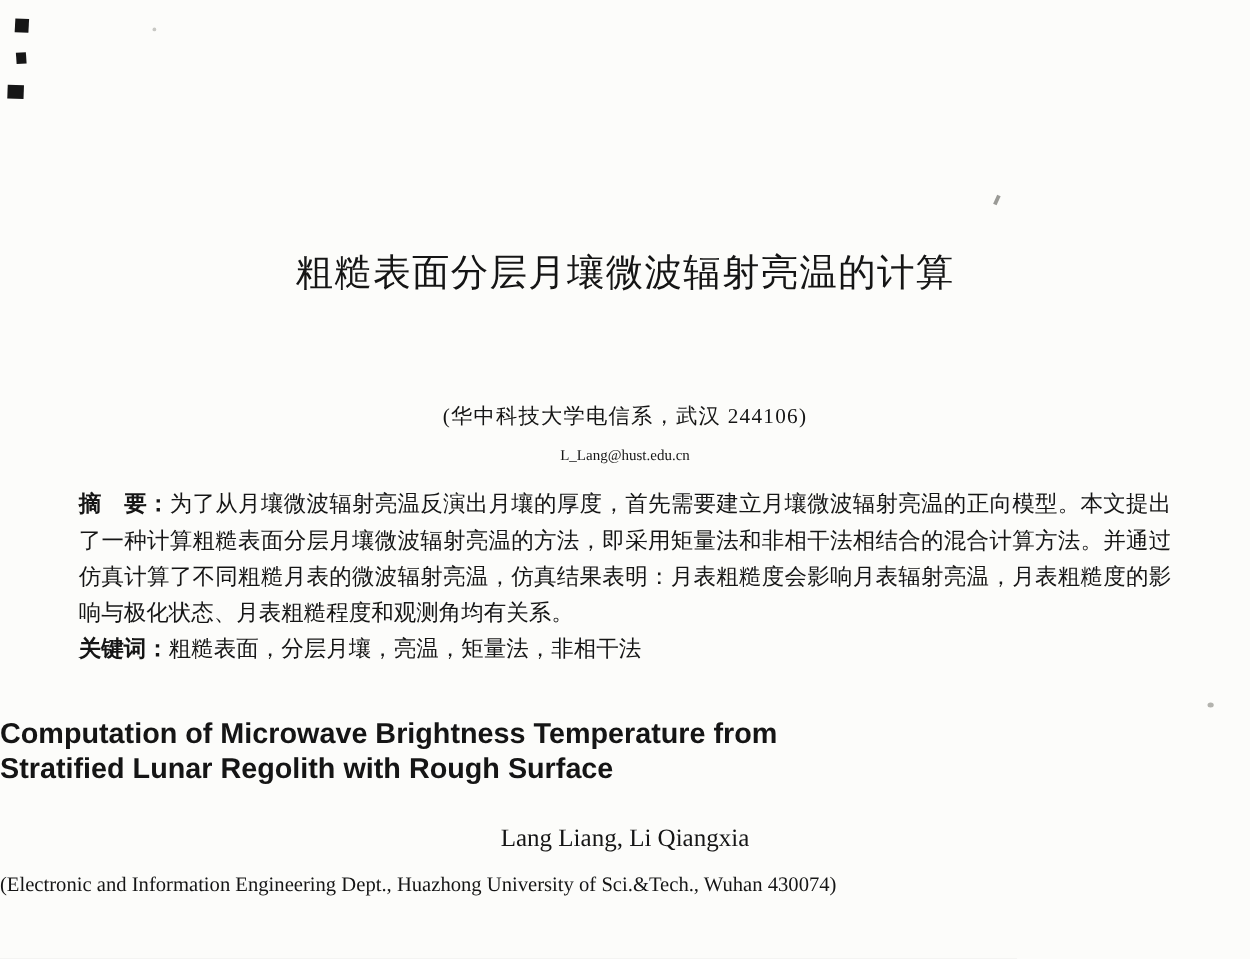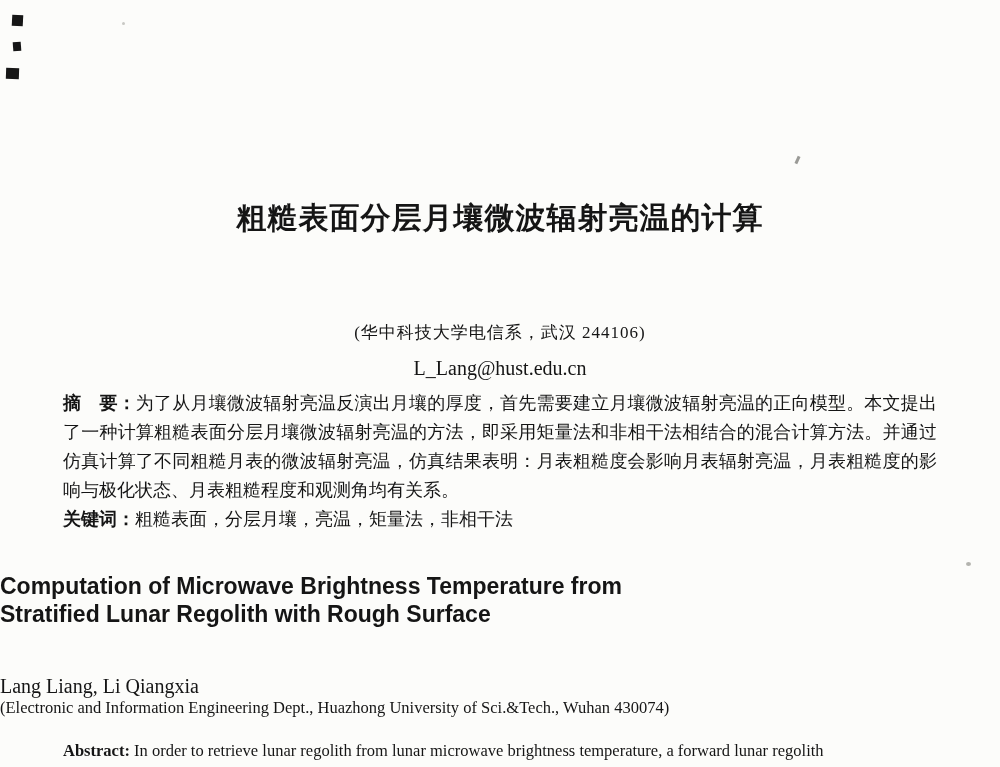--- a/index.html
+++ b/index.html
@@ -31,21 +31,21 @@
   .speck3 { left: 122px; top: 22px; width: 3px; height: 3px; background: #c8c8c4; border-radius: 50%; }
 
   .title-zh {
     position: absolute;
     top: 198px;
     left: 0;
     width: 100%;
     margin: 0;
     text-align: center;
     font-family: "Liberation Sans", sans-serif;
-    font-weight: bold;
+    font-weight: normal;
     font-size: 30px;
     letter-spacing: 1px;
   }
 
   .authors-zh {
     position: absolute;
     top: 274px;
     left: 0;
     width: 100%;
     text-align: center;
@@ -62,21 +62,21 @@
     font-size: 17px;
     letter-spacing: 1px;
   }
 
   .email {
     position: absolute;
     top: 357px;
     left: 0;
     width: 100%;
     text-align: center;
-    font-size: 20px;
+    font-size: 12px;
   }
 
   .abstract-zh-block {
     position: absolute;
     top: 389px;
     left: 63px;
     width: 874px;
     font-size: 18px;
     line-height: 29px;
   }
@@ -96,23 +96,24 @@
     margin: 0;
     text-align: left;
     font-family: "Liberation Sans", sans-serif;
     font-weight: bold;
     font-size: 23px;
     line-height: 28px;
   }
 
   .authors-en {
     position: absolute;
-    top: 675px;
+    top: 660px;
     left: 0;
     width: 100%;
+    text-align: center;
     font-size: 20px;
     font-family: Liberation Serif, serif;
   }
 
   .affiliation-en {
     position: absolute;
     top: 698px;
     left: 0;
     width: 100%;
     text-align: left;
@@ -155,18 +156,14 @@
 
   <h2 class="title-en">
     <span>Computation of Microwave Brightness Temperature from</span><br>
     <span>Stratified Lunar Regolith with Rough Surface</span>
   </h2>
 
   <div class="authors-en">Lang Liang, Li Qiangxia</div>
 
   <div class="affiliation-en">(Electronic and Information Engineering Dept., Huazhong University of Sci.&amp;Tech., Wuhan 430074)</div>
 
-  <div class="abstract-en-block">
-    <span class="label-bold">Abstract:</span>
-    <span>In order to retrieve lunar regolith from lunar microwave brightness temperature, a forward lunar regolith</span>
-  </div>
 
 </div>
 
 </body></html>

